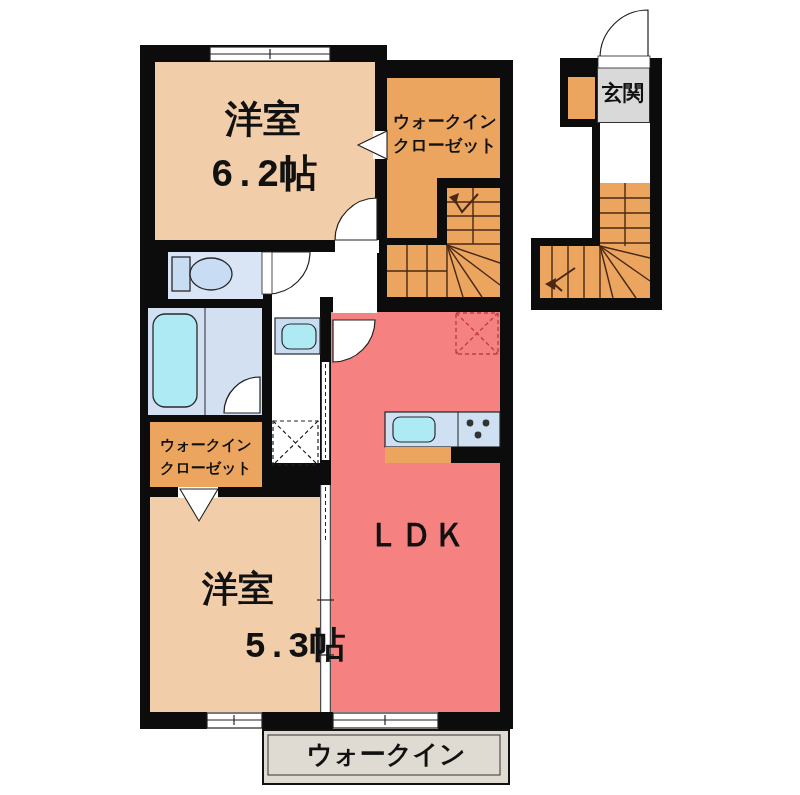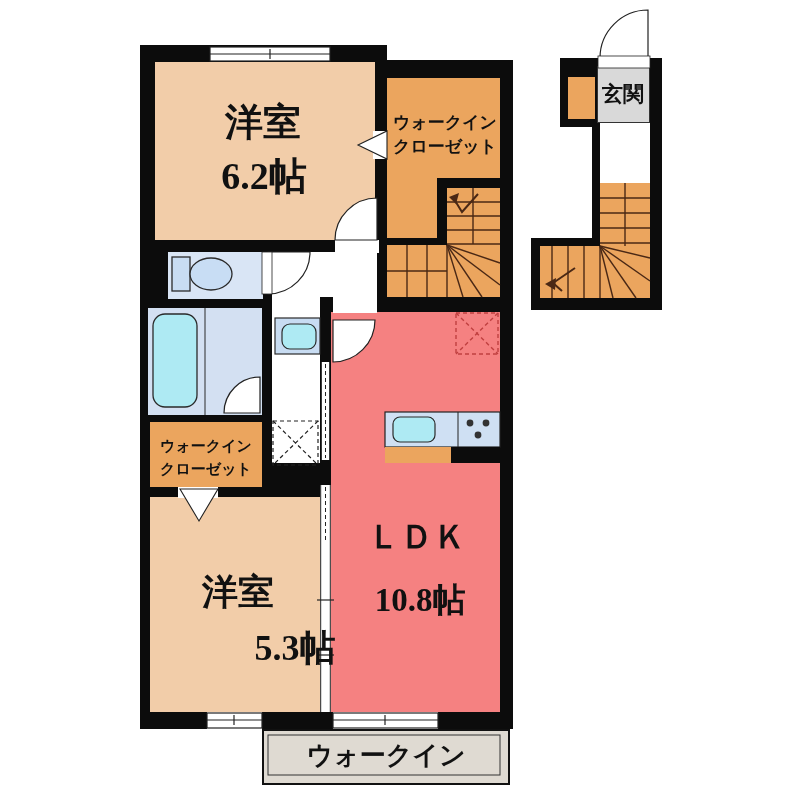--- a/index.html
+++ b/index.html
@@ -1,17 +1,17 @@
 <!DOCTYPE html>
 <html><head>
 <meta charset="utf-8">
 <style>
   html,body{margin:0;padding:0;background:#ffffff;}
   #plan{position:relative;width:800px;height:795px;background:#ffffff;overflow:hidden;
-        font-family:Liberation Serif, serif;}
+        font-family:Liberation Mono, monospace;}
   .abs{position:absolute;}
   .wall{position:absolute;background:#0c0c0c;}
   .room{position:absolute;}
   .peach{background:#f2cda9;}
   .orange{background:#eba55e;}
   .red{background:#f58181;}
   .blue{background:#d9e5f5;}
   .blue2{background:#d3e0f2;}
   .white{background:#ffffff;}
   .gray{background:#d9d9d9;border:1px solid #333;}
@@ -216,17 +216,16 @@
 
   <div class="lbl" style="left:623px;top:94px;font-size:21px;">玄関</div>
 
   <div class="lbl" style="left:206px;top:446px;font-size:15px;">ウォークイン</div>
   <div class="lbl" style="left:206px;top:469px;font-size:15px;">クローゼット</div>
 
   <div class="lbl" style="left:238px;top:592px;font-size:36px;">洋室</div>
   <div class="lbl" style="left:247px;top:648px;font-size:36px;margin-left:48px;">5.3帖</div>
 
   <div class="lbl" style="left:417px;top:537px;font-size:33px;">ＬＤＫ</div>
-  <div class="lbl" style="left:420px;top:600px;font-size:33px;">10.8帖</div>
 
   <div class="lbl" style="left:386px;top:756px;font-size:26px;">ウォークイン</div>
 
 </div>
 
 </body></html>

